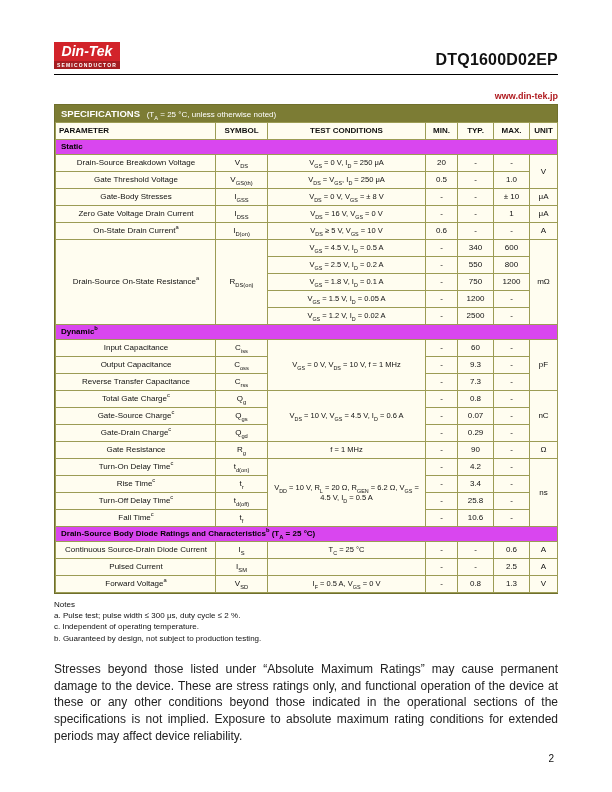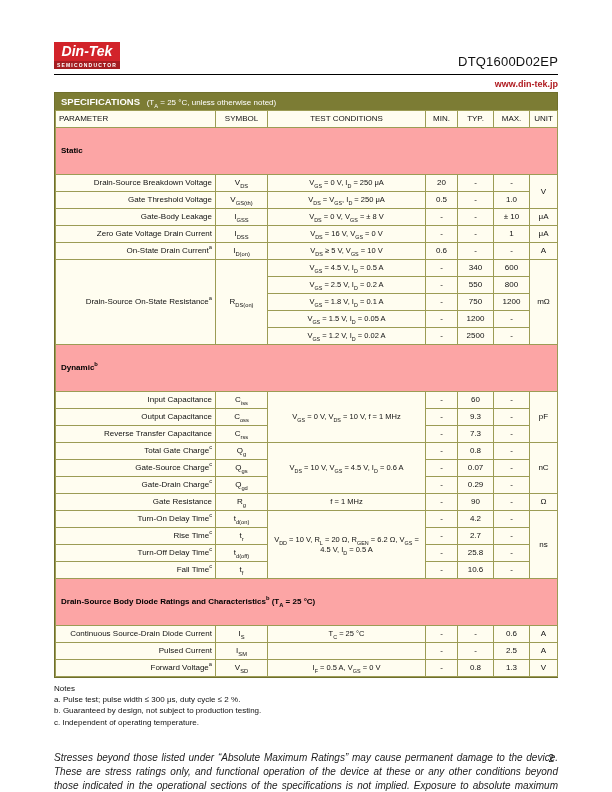--- a/index.html
+++ b/index.html
@@ -4,44 +4,44 @@
 <style>
   html,body{margin:0;padding:0}
   body{width:612px;height:792px;background:#ffffff;font-family:"Liberation Sans",sans-serif;color:#111;position:relative;overflow:hidden}
   .page{position:absolute;top:42px;left:54px;width:504px}
 
   
   .header{display:flex;justify-content:space-between;align-items:flex-end}
   .logo{width:66px;text-align:center;line-height:0}
   .logo-main{background:#d2232a;color:#fff;font-weight:bold;font-style:italic;font-size:14px;line-height:19px;display:block}
   .logo-sub{background:#a51d21;color:#fff;font-size:5px;letter-spacing:1.2px;line-height:8px;display:block;font-weight:bold}
-  .part-number{font-size:13px;font-weight:normal;letter-spacing:.2px}
+  .part-number{font-size:16px;font-weight:bold;letter-spacing:.2px}
   .rule{border-top:1.6px solid #000;margin-top:5px}
-  .website{text-align:right;color:#b01c21;font-weight:bold;font-size:9px;margin-top:4px}
+  .website{text-align:right;color:#b01c21;font-weight:bold;font-size:9px;margin-top:16px}
 
   
   .spec-box{border:1px solid #6f6f2c;margin-top:3px;background:#fffdf0}
   .spec-title{background:#7c7c34;color:#fff;padding:3px 6px 3px 6px;font-size:9.5px;font-weight:bold}
   .spec-title-note{font-size:8px;font-weight:normal;margin-left:4px}
 
   table{width:100%;border-collapse:collapse;table-layout:fixed}
   th,td{border:1px solid #9c9c55;background:#fffdf0;font-size:8px;padding:2px 3px;line-height:1.25;vertical-align:middle;overflow:hidden}
-  th{font-weight:normal;text-align:left;height:12px}
-  td.param{text-align:right;padding-left:4px}
+  th{font-weight:bold;text-align:left;height:12px}
+  td.param{text-align:center;padding-left:4px}
   .ctr{text-align:center}
   td.cond{font-size:7.5px}
-  tr.section td{background:#fca5a5;color:#000;font-weight:bold;padding:17px 5px;font-size:8px}
+  tr.section td{background:#d946ef;color:#000;font-weight:bold;padding:1px 5px;font-size:8px}
   td{height:12px}
   sub,sup{font-size:0.72em;line-height:0}
 
   
   .notes{margin-top:5px;font-size:8px;line-height:1.4}
   .notes-heading{font-weight:normal;font-size:8px}
   .note-item{font-size:8px}
-  .disclaimer{margin-top:23px;font-size:10px;font-style:italic;text-align:justify;line-height:1.4;color:#222}
+  .disclaimer{margin-top:17px;font-size:12px;text-align:justify;line-height:1.4;color:#222}
   .page-number{position:absolute;right:58px;bottom:28px;font-size:10px;color:#111}
 </style>
 </head>
 <body>
 
 <div class="page">
 
   <div class="header">
     <div class="logo">
       <span class="logo-main">Din-Tek</span>
@@ -95,21 +95,21 @@
       </tr>
       <tr>
         <td class="param">Gate Threshold Voltage</td>
         <td class="ctr">V<sub>GS(th)</sub></td>
         <td class="ctr cond">V<sub>DS</sub> = V<sub>GS</sub>, I<sub>D</sub> = 250 μA</td>
         <td class="ctr">0.5</td>
         <td class="ctr">-</td>
         <td class="ctr">1.0</td>
       </tr>
       <tr>
-        <td class="param">Gate-Body Leakage</td>
+        <td class="param">Gate-Body Stresses</td>
         <td class="ctr">I<sub>GSS</sub></td>
         <td class="ctr cond">V<sub>DS</sub> = 0 V, V<sub>GS</sub> = ± 8 V</td>
         <td class="ctr">-</td>
         <td class="ctr">-</td>
         <td class="ctr">± 10</td>
         <td class="ctr">μA</td>
       </tr>
       <tr>
         <td class="param">Zero Gate Voltage Drain Current</td>
         <td class="ctr">I<sub>DSS</sub></td>
@@ -227,21 +227,21 @@
         <td class="ctr cond" rowspan="4">V<sub>DD</sub> = 10 V, R<sub>L</sub> = 20 Ω, R<sub>GEN</sub> = 6.2 Ω, V<sub>GS</sub> = 4.5 V, I<sub>D</sub> = 0.5 A</td>
         <td class="ctr">-</td>
         <td class="ctr">4.2</td>
         <td class="ctr">-</td>
         <td class="ctr" rowspan="4">ns</td>
       </tr>
       <tr>
         <td class="param">Rise Time<sup>c</sup></td>
         <td class="ctr">t<sub>r</sub></td>
         <td class="ctr">-</td>
-        <td class="ctr">2.7</td>
+        <td class="ctr">3.4</td>
         <td class="ctr">-</td>
       </tr>
       <tr>
         <td class="param">Turn-Off Delay Time<sup>c</sup></td>
         <td class="ctr">t<sub>d(off)</sub></td>
         <td class="ctr">-</td>
         <td class="ctr">25.8</td>
         <td class="ctr">-</td>
       </tr>
       <tr>
@@ -283,21 +283,21 @@
         <td class="ctr">1.3</td>
         <td class="ctr">V</td>
       </tr>
     </tbody>
       </table>
   </div>
 
   <div class="notes">
     <div class="notes-heading">Notes</div>
     <div class="note-item">a.  Pulse test; pulse width ≤ 300 μs, duty cycle ≤ 2 %.</div>
+    <div class="note-item">c.  Independent of operating temperature.</div>
     <div class="note-item">b.  Guaranteed by design, not subject to production testing.</div>
-    <div class="note-item">c.  Independent of operating temperature.</div>
   </div>
 
   <div class="disclaimer">Stresses beyond those listed under “Absolute Maximum Ratings” may cause permanent damage to the device. These are stress ratings only, and functional operation of the device at these or any other conditions beyond those indicated in the operational sections of the specifications is not implied. Exposure to absolute maximum rating conditions for extended periods may affect device reliability.</div>
 
 </div>
 
 <div class="page-number">2</div>
 
 </body></html>

